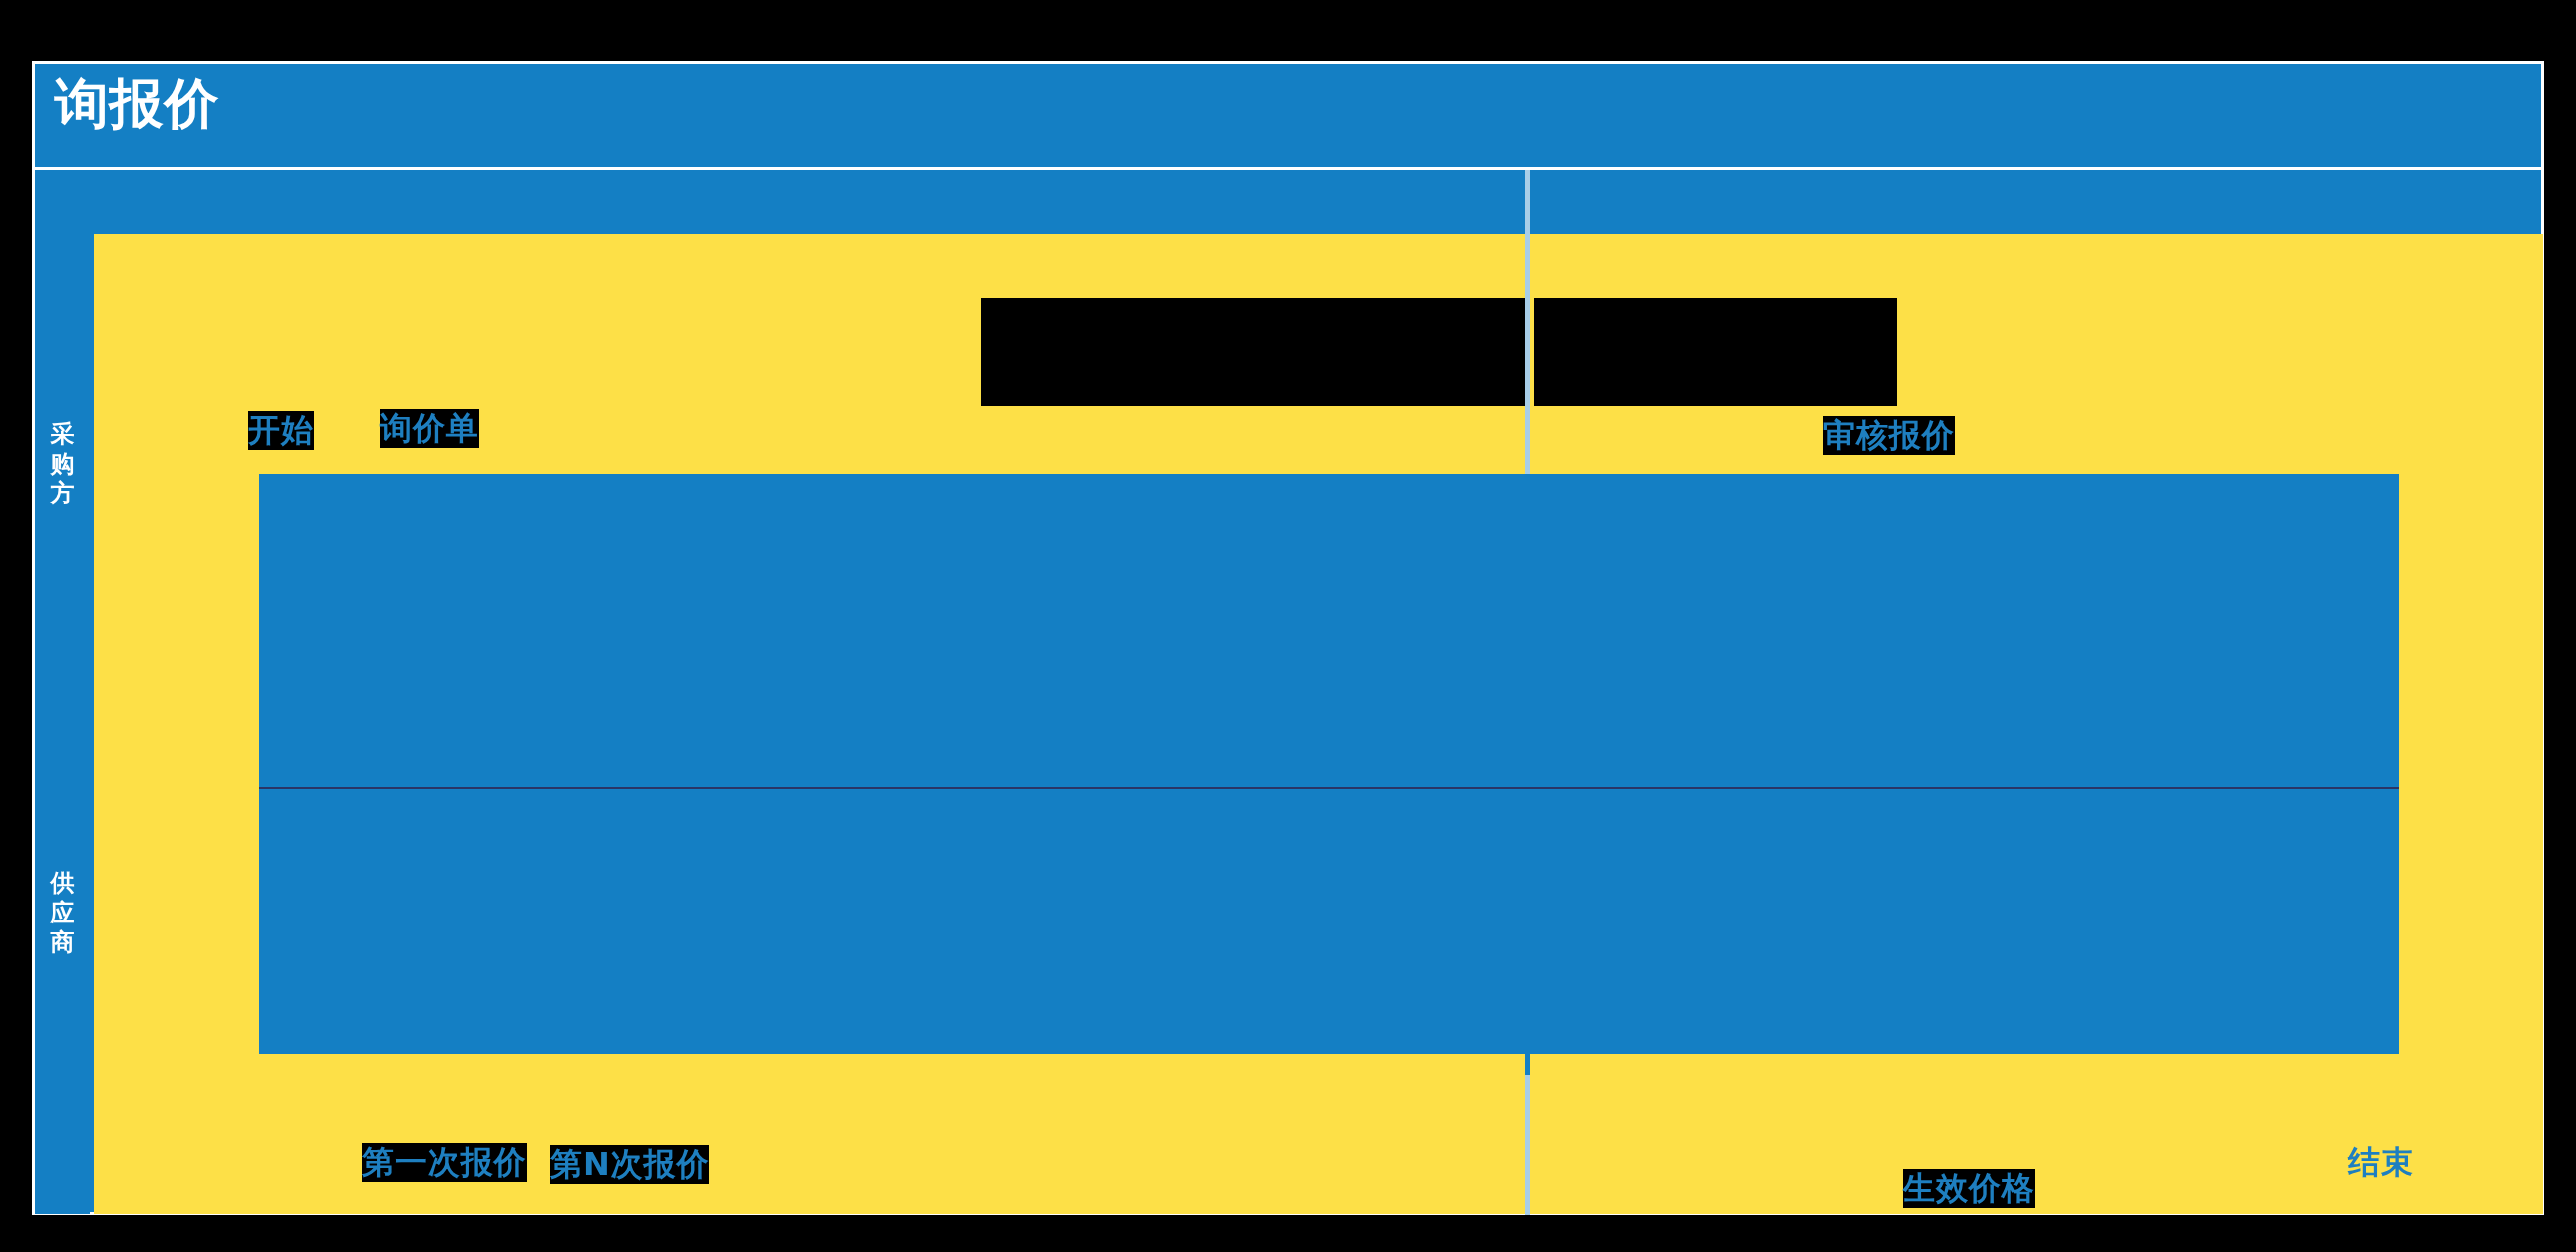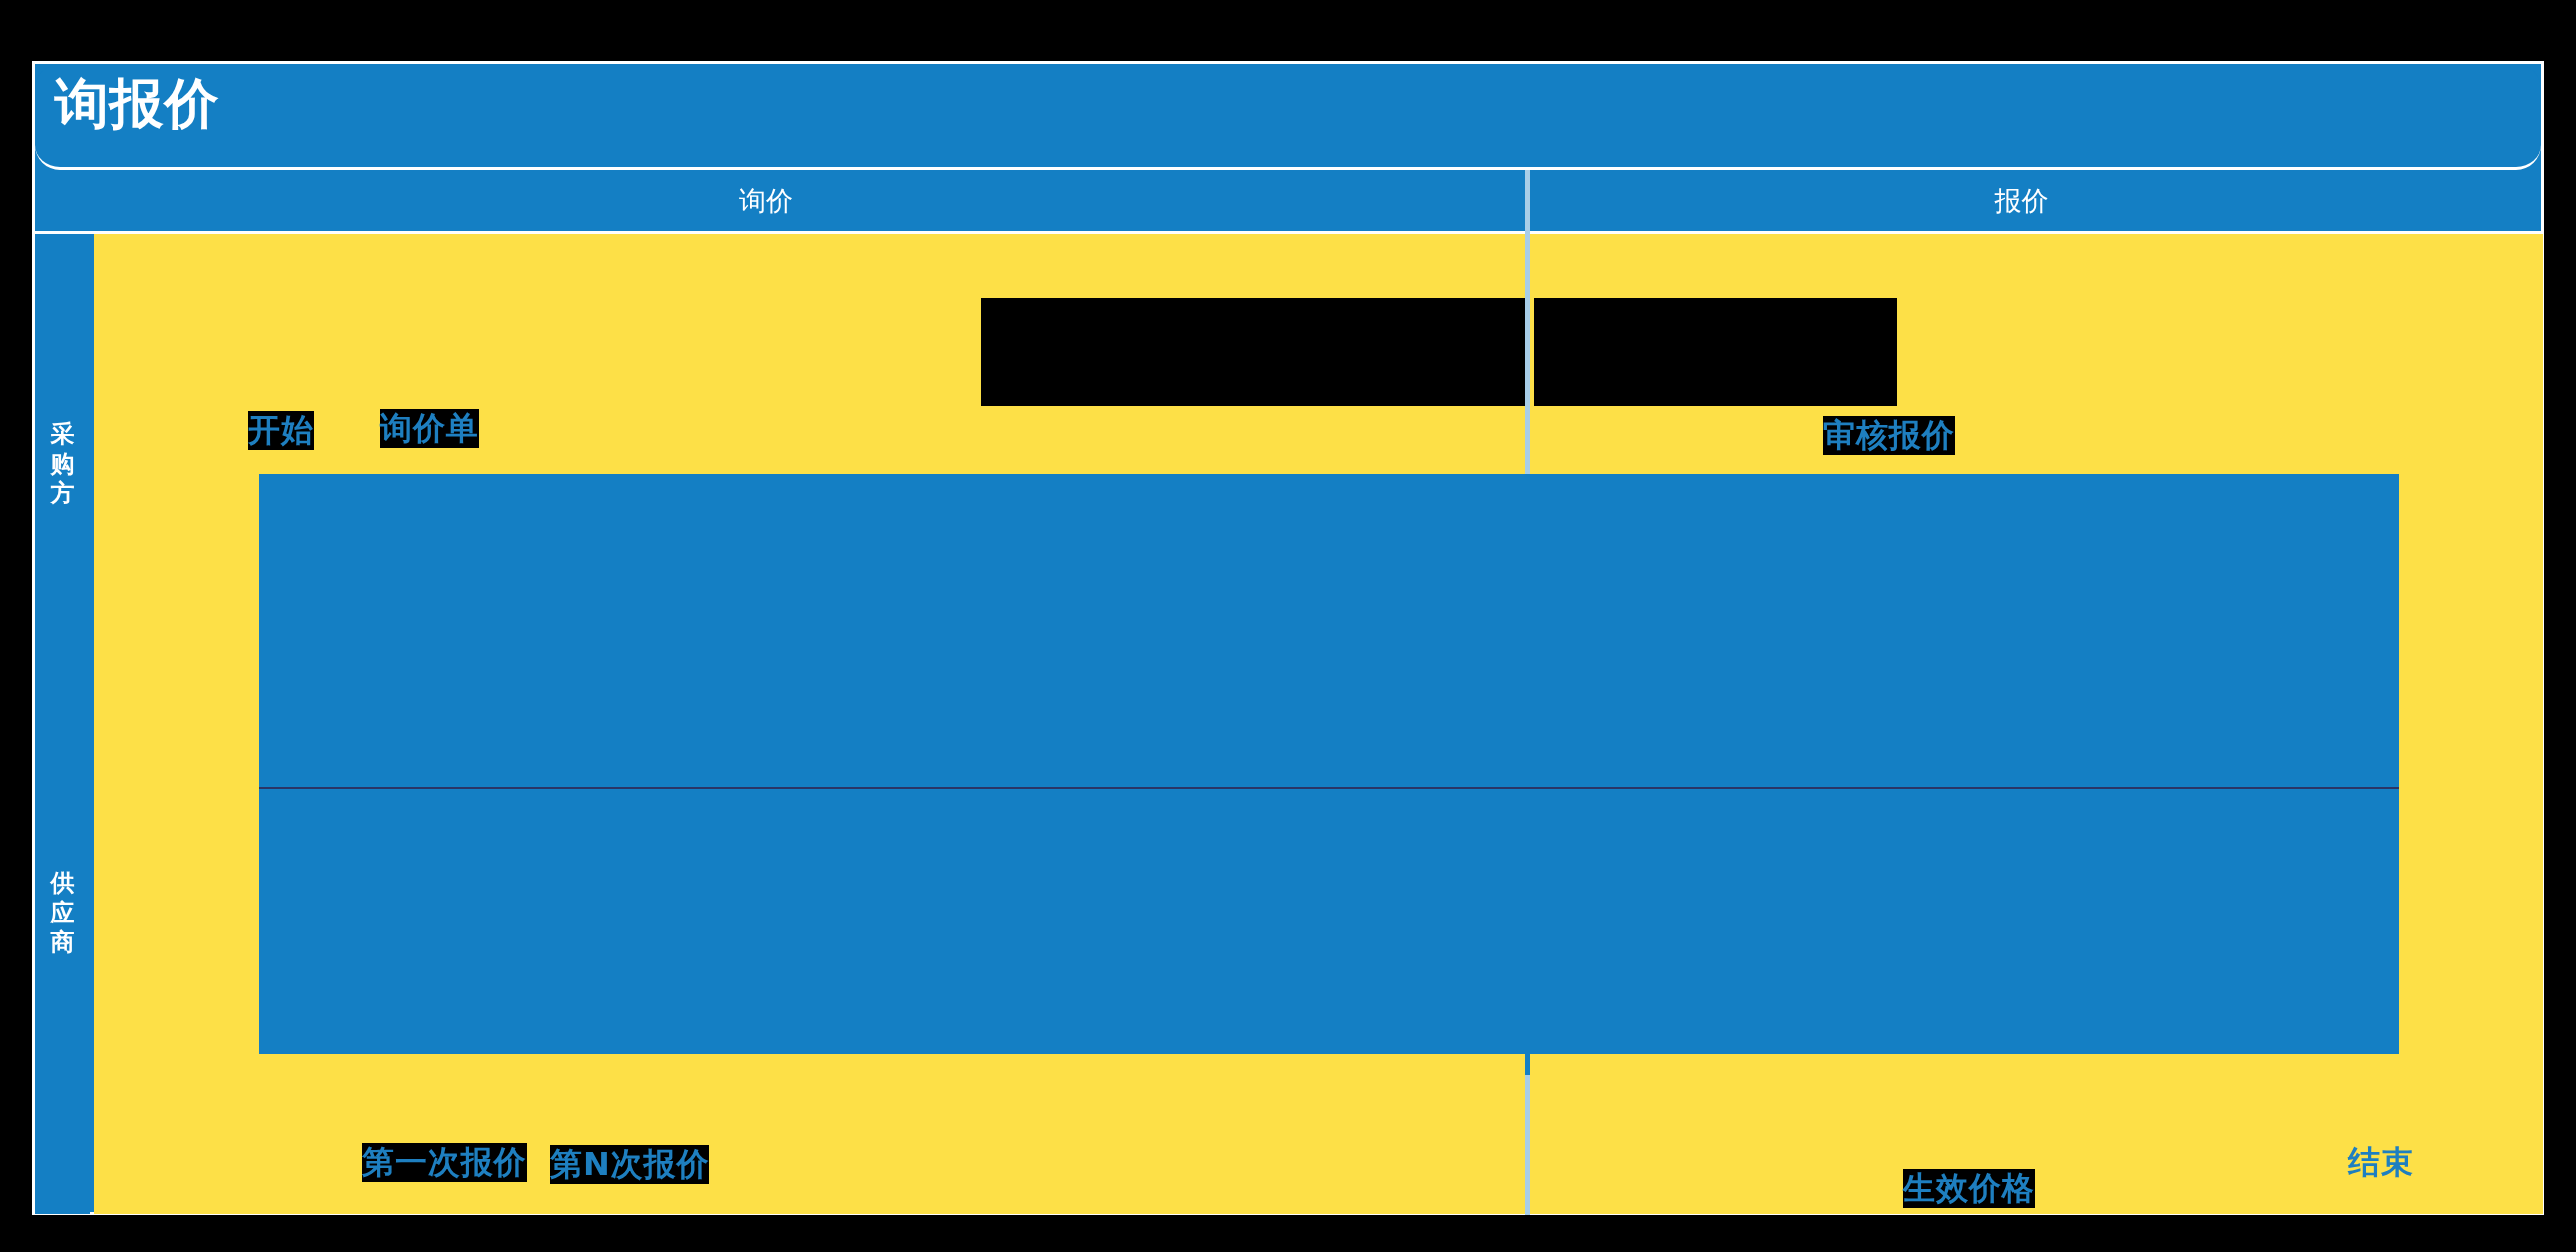--- a/index.html
+++ b/index.html
@@ -31,21 +31,20 @@
   
   .title-bar {
     position: absolute;
     left: 0;
     top: 0;
     width: 100%;
     height: 106px;
     background: #147FC4;
     border-bottom: 3.6px solid #ffffff;
     box-sizing: border-box;
-    border-radius: 25px;
   }
   .title-text {
     position: absolute;
     left: 19.7px;
     top: 12.5px;
     font-size: 54px;
     font-weight: bold;
     color: #ffffff;
     line-height: 1;
     letter-spacing: 0.9px;
@@ -176,24 +175,20 @@
 <body>
 
 <div id="canvas">
 
   <div class="card">
 
     <div class="title-bar">
       <div class="title-text">询报价</div>
     </div>
 
-    <div class="colhead-row">
-      <div class="colhead left">询价</div>
-      <div class="colhead right">报价</div>
-    </div>
 
     <div class="lane-strip">
       <div class="lane-label lane-buyer">
         <span>采</span>
         <span>购</span>
         <span>方</span>
       </div>
       <div class="lane-label lane-supplier">
         <span>供</span>
         <span>应</span>

